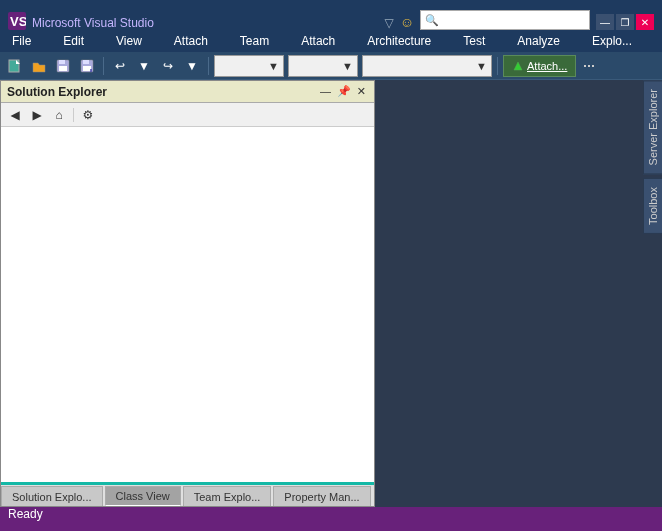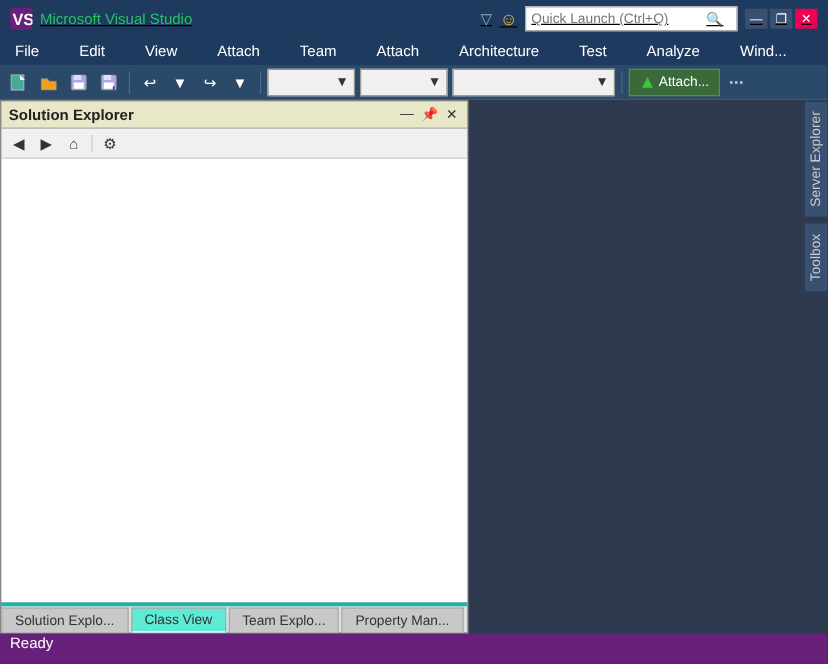--- a/index.html
+++ b/index.html
@@ -11,24 +11,23 @@
       font-size: 12px;
       overflow: hidden;
       position: relative;
     }
 
     
     #title-bar {
       height: 30px;
       background-color: #1e3a5f;
       display: flex;
-      align-items: center;
+      align-items: flex-end;
       padding: 0 8px;
       gap: 6px;
-      text-decoration: underline;
     }
     #title-bar .window-controls {
       display: flex;
       gap: 2px;
     }
     #title-bar .window-controls span {
       width: 18px;
       height: 16px;
       background: #3a5070;
       display: flex;
@@ -138,20 +137,21 @@
       background: #3a6a3a;
       border: 1px solid #5a8a5a;
       color: white;
       height: 22px;
       padding: 0 8px;
       font-size: 11px;
       display: flex;
       align-items: center;
       gap: 3px;
       cursor: pointer;
+      text-decoration: underline;
     }
 
     
     #main-area {
       display: flex;
       height: calc(531px - 30px - 22px - 28px - 24px);
       width: 100%;
     }
 
     
@@ -241,21 +241,21 @@
       border-bottom: none;
       cursor: pointer;
       color: #333;
       height: 20px;
       display: flex;
       align-items: center;
       margin-right: 2px;
       white-space: nowrap;
     }
     .panel-tab.active {
-      background: #5eead4;
+      background: #a3a3a3;
       border-bottom: 1px solid white;
       z-index: 1;
     }
 
     
     #right-panel {
       flex: 1;
       background: #2d3a4f;
       position: relative;
     }
@@ -311,48 +311,47 @@
   </style>
 </head>
 <body>
 
 <div id="title-bar">
 
   <svg class="vs-icon" viewBox="0 0 18 18" xmlns="http://www.w3.org/2000/svg">
     <rect width="18" height="18" rx="2" fill="#68217a"></rect>
     <text x="2" y="14" font-size="13" font-weight="bold" fill="white" font-family="Arial">VS</text>
   </svg>
-  <span style="color:#22c55e;font-size:12px;flex:1;">Microsoft Visual Studio</span>
+  <span style="color:#c4b5fd;font-size:12px;flex:1;">Microsoft Visual Studio</span>
 
   <span class="funnel-icon">▽</span>
   <span class="smile-icon">☺</span>
 
   <div class="quick-launch">
-    <input type="text" placeholder="Quick Launch (Ctrl+Q)" style="">
     <span class="search-icon">🔍</span>
   </div>
 
   <div class="window-controls">
     <span>—</span>
     <span>❐</span>
     <span class="close-btn">✕</span>
   </div>
 </div>
 
 <div id="menu-bar">
   <span class="menu-item">File</span>
   <span class="menu-item">Edit</span>
   <span class="menu-item">View</span>
   <span class="menu-item">Attach</span>
   <span class="menu-item">Team</span>
   <span class="menu-item">Attach</span>
   <span class="menu-item">Architecture</span>
   <span class="menu-item">Test</span>
   <span class="menu-item">Analyze</span>
-  <span class="menu-item">Wind...</span>
+  <span class="menu-item">Explo...</span>
   <span style="flex:1"></span>
   <span class="menu-item" style="color:#ccd;">My Name</span>
   <span class="menu-item" style="color:#ccd;">▼</span>
 </div>
 
 <div id="toolbar">
 
   <button class="toolbar-btn" title="New">
     <svg width="14" height="14" viewBox="0 0 14 14">
         <rect x="1" y="1" width="10" height="12" fill="#4a9" stroke="#aaa" stroke-width="1"></rect>

